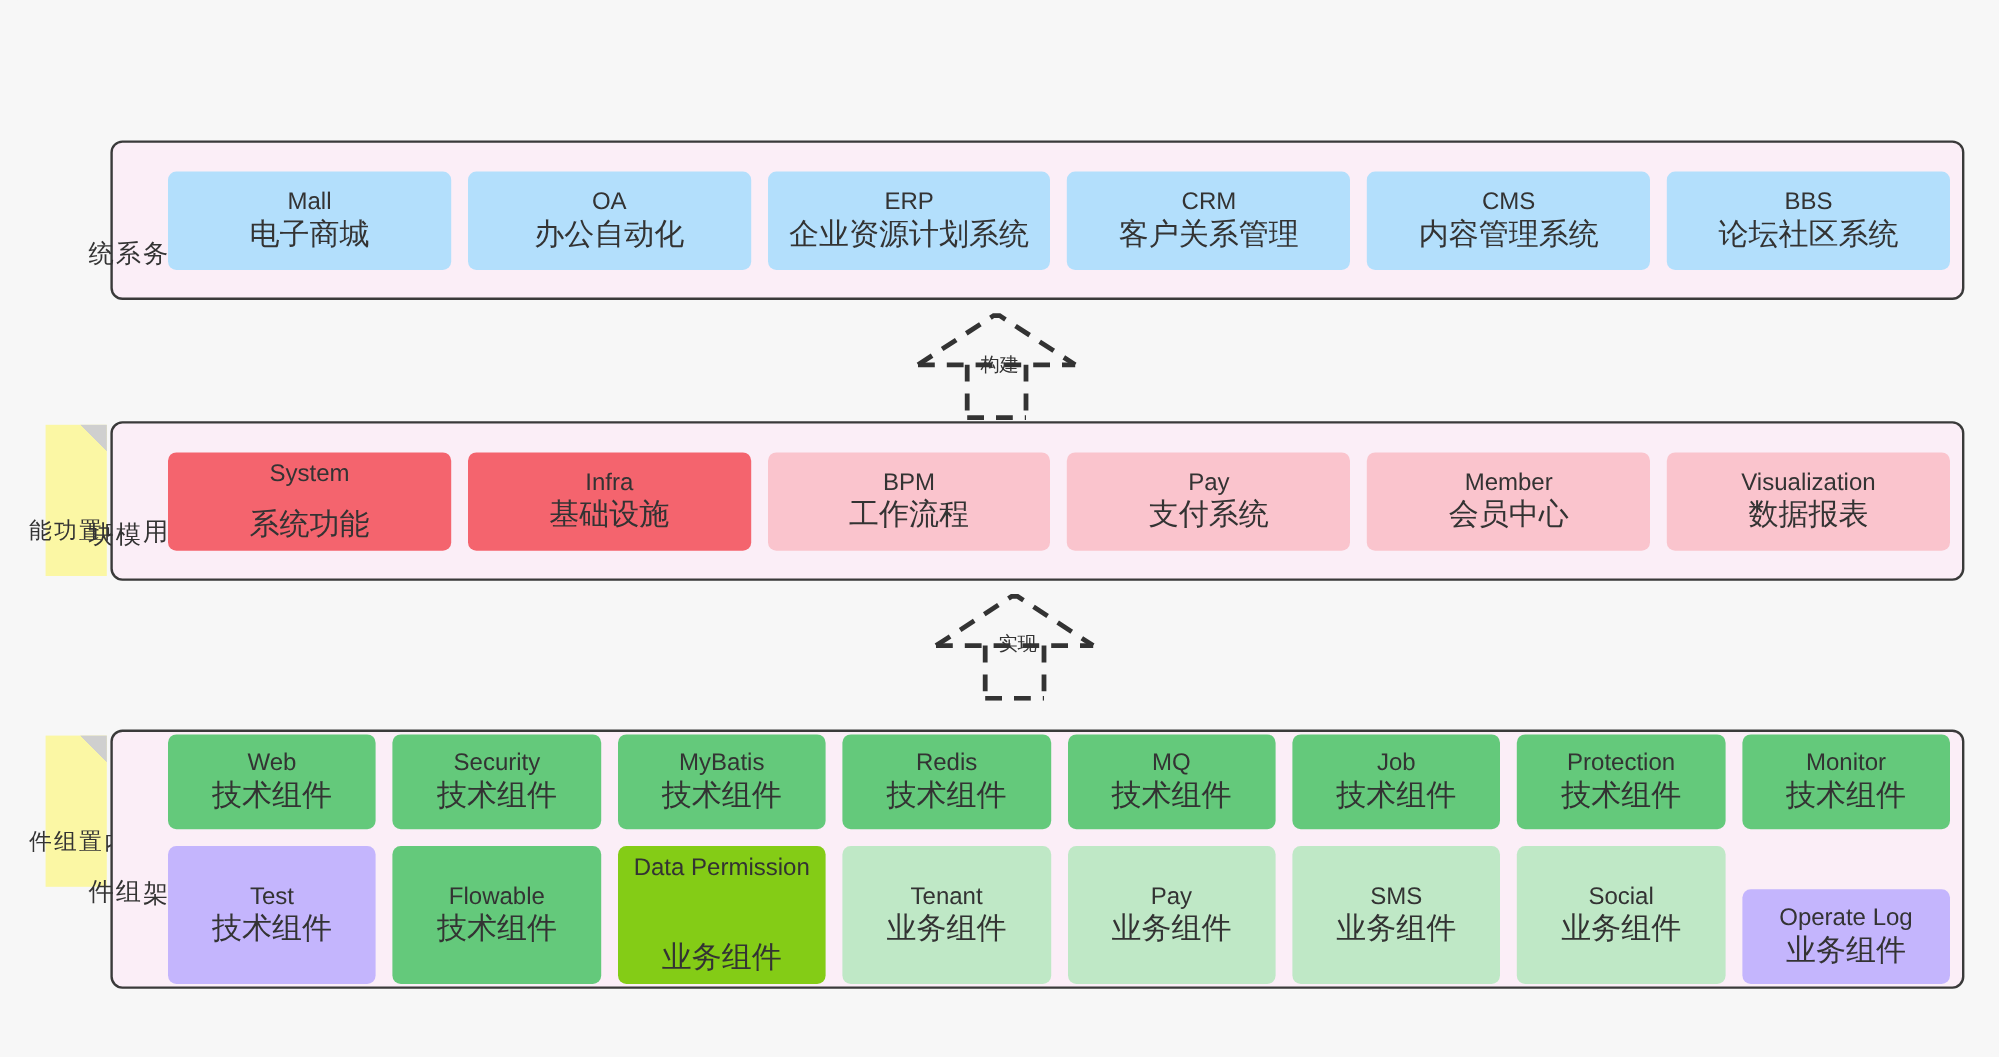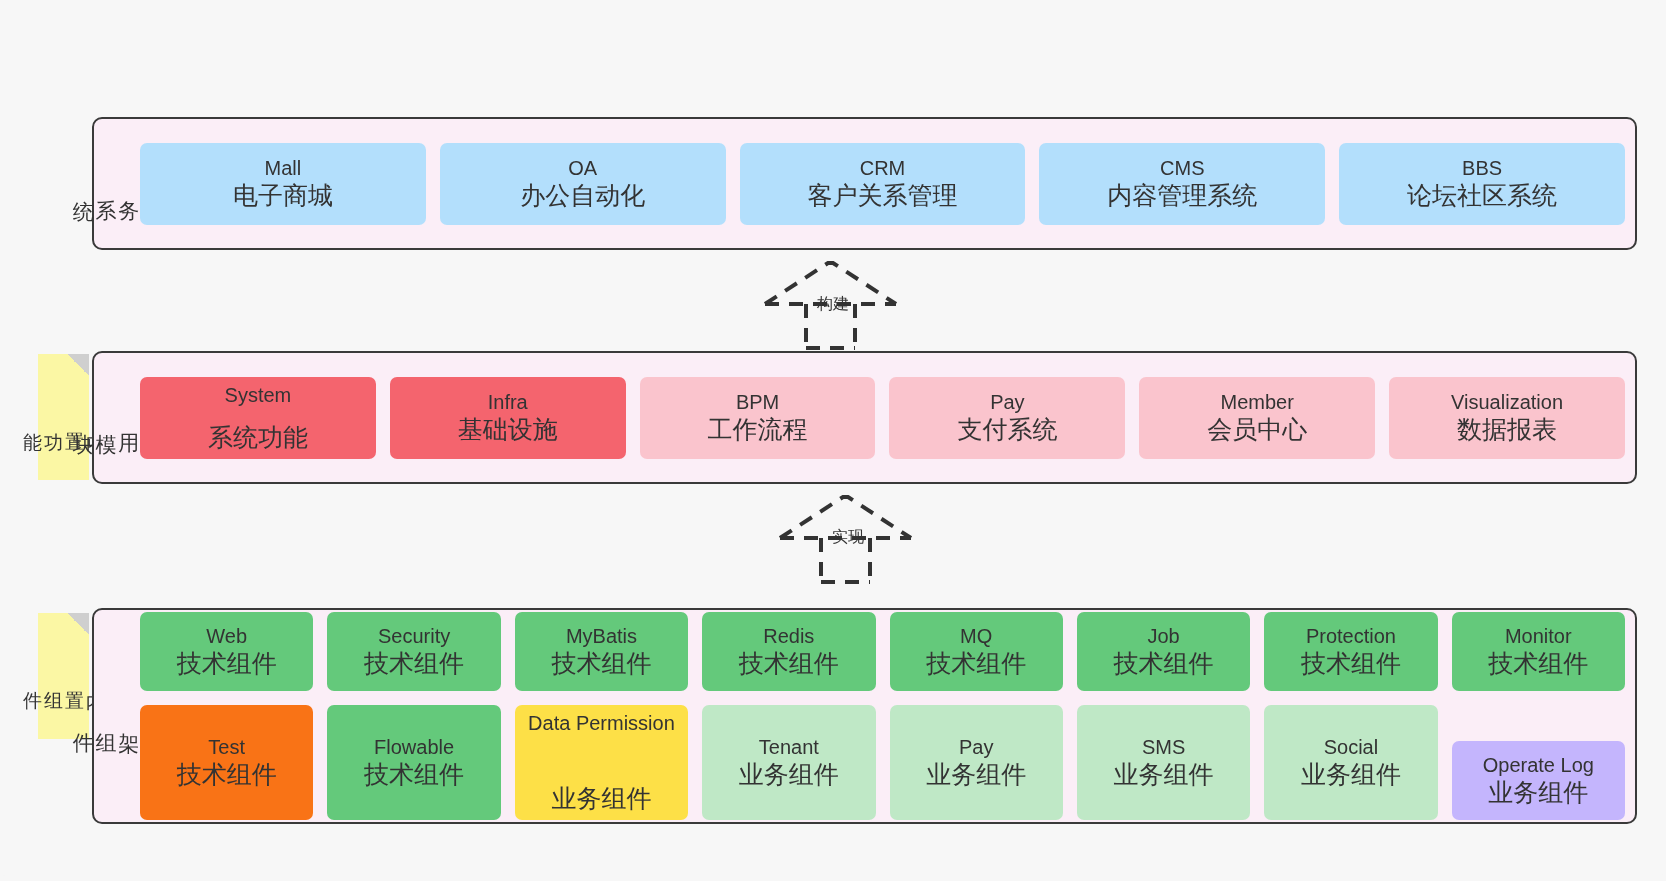--- a/index.html
+++ b/index.html
@@ -135,20 +135,24 @@
 统</div>
     <div class="layer-body">
       <div class="row" id="business-row">
           <div class="card" style="background: rgb(179, 223, 252); min-height: 82px;">
             <div class="en">Mall</div>
             <div class="cn">电子商城</div>
           </div>
           <div class="card" style="background: rgb(179, 223, 252); min-height: 82px;">
             <div class="en">OA</div>
             <div class="cn">办公自动化</div>
+          </div>
+          <div class="card" style="background: rgb(179, 223, 252); min-height: 82px;">
+            <div class="en">ERP</div>
+            <div class="cn">企业资源计划系统</div>
           </div>
           <div class="card" style="background: rgb(179, 223, 252); min-height: 82px;">
             <div class="en">CRM</div>
             <div class="cn">客户关系管理</div>
           </div>
           <div class="card" style="background: rgb(179, 223, 252); min-height: 82px;">
             <div class="en">CMS</div>
             <div class="cn">内容管理系统</div>
           </div>
           <div class="card" style="background: rgb(179, 223, 252); min-height: 82px;">
@@ -262,29 +266,29 @@
           <div class="card" style="background: rgb(100, 201, 123); min-height: 79px;">
             <div class="en">Protection</div>
             <div class="cn">技术组件</div>
           </div>
           <div class="card" style="background: rgb(100, 201, 123); min-height: 79px;">
             <div class="en">Monitor</div>
             <div class="cn">技术组件</div>
           </div>
         </div>
       <div class="row" id="framework-row2">
-          <div class="card" style="background: #f97316; min-height: 79px;">
+          <div class="card" style="background: #c4b5fd; min-height: 79px;">
             <div class="en">Test</div>
             <div class="cn">技术组件</div>
           </div>
           <div class="card" style="background: rgb(100, 201, 123); min-height: 79px;">
             <div class="en">Flowable</div>
             <div class="cn">技术组件</div>
           </div>
-          <div class="card" style="background: #fde047; min-height: 79px; gap: 48px;">
+          <div class="card" style="background: #84cc16; min-height: 79px; gap: 48px;">
             <div class="en wrap">Data Permission</div>
             <div class="cn">业务组件</div>
           </div>
           <div class="card" style="background: rgb(191, 232, 198); min-height: 79px;">
             <div class="en">Tenant</div>
             <div class="cn">业务组件</div>
           </div>
           <div class="card" style="background: rgb(191, 232, 198); min-height: 79px;">
             <div class="en">Pay</div>
             <div class="cn">业务组件</div>

